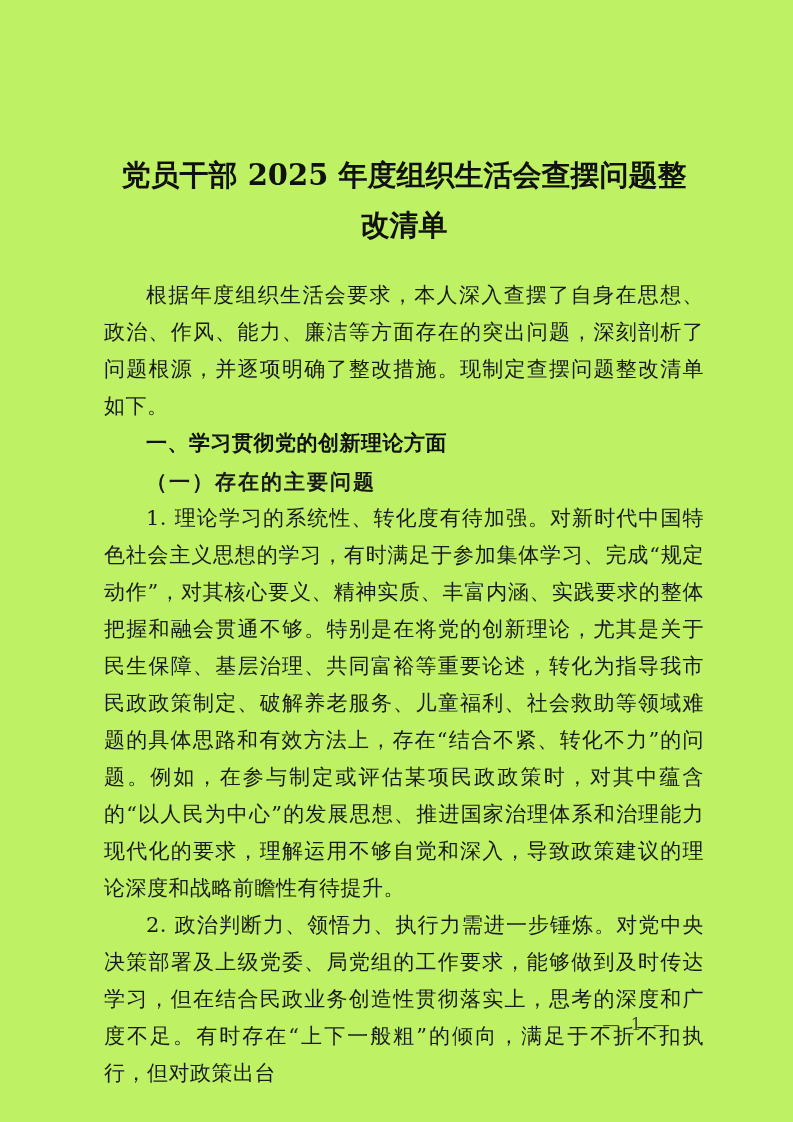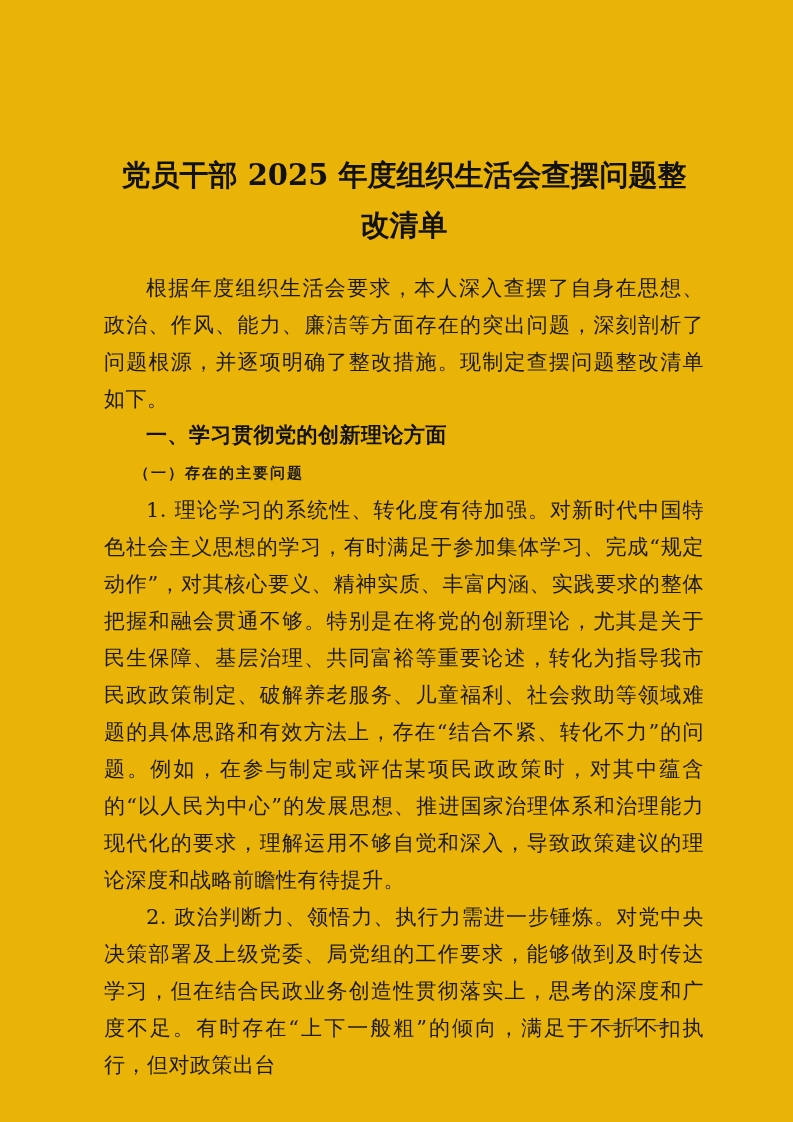--- a/index.html
+++ b/index.html
@@ -4,21 +4,21 @@
 <style>
   html, body {
     margin: 0;
     padding: 0;
     background: #ffffff;
   }
   .page {
     position: relative;
     width: 793px;
     height: 1122px;
-    background: #eab308;
+    background: #bef264;
     overflow: hidden;
     color: #1a1a1a;
   }
   .content {
     position: absolute;
     left: 104px;
     top: 150px;
     width: 600px;
   }
   .doc-title {
@@ -36,36 +36,37 @@
     font-family: "DejaVu Serif", "Liberation Serif", serif;
     font-size: 21px;
     font-weight: 400;
     line-height: 37px;
     text-align: justify;
     text-indent: 2em;
     color: #1a1a1a;
     letter-spacing: 0.5px;
   }
   .intro {
-    margin-top: 20px;
+    margin-top: 28px;
+    font-family: Liberation Mono, monospace;
   }
   .section-heading {
     margin: 0;
     font-family: Liberation Mono, monospace;
     font-size: 21px;
     font-weight: 700;
     line-height: 37px;
     text-indent: 2em;
     color: #111111;
     letter-spacing: 0.5px;
   }
   .subsection-heading {
     margin: 0;
     font-family: "DejaVu Serif", "Liberation Serif", serif;
-    font-size: 15px;
+    font-size: 21px;
     font-weight: 600;
     line-height: 37px;
     text-indent: 2em;
     color: #1a1a1a;
     letter-spacing: 2px;
   }
   .page-number {
     position: absolute;
     top: 1012px;
     right: 120px;

